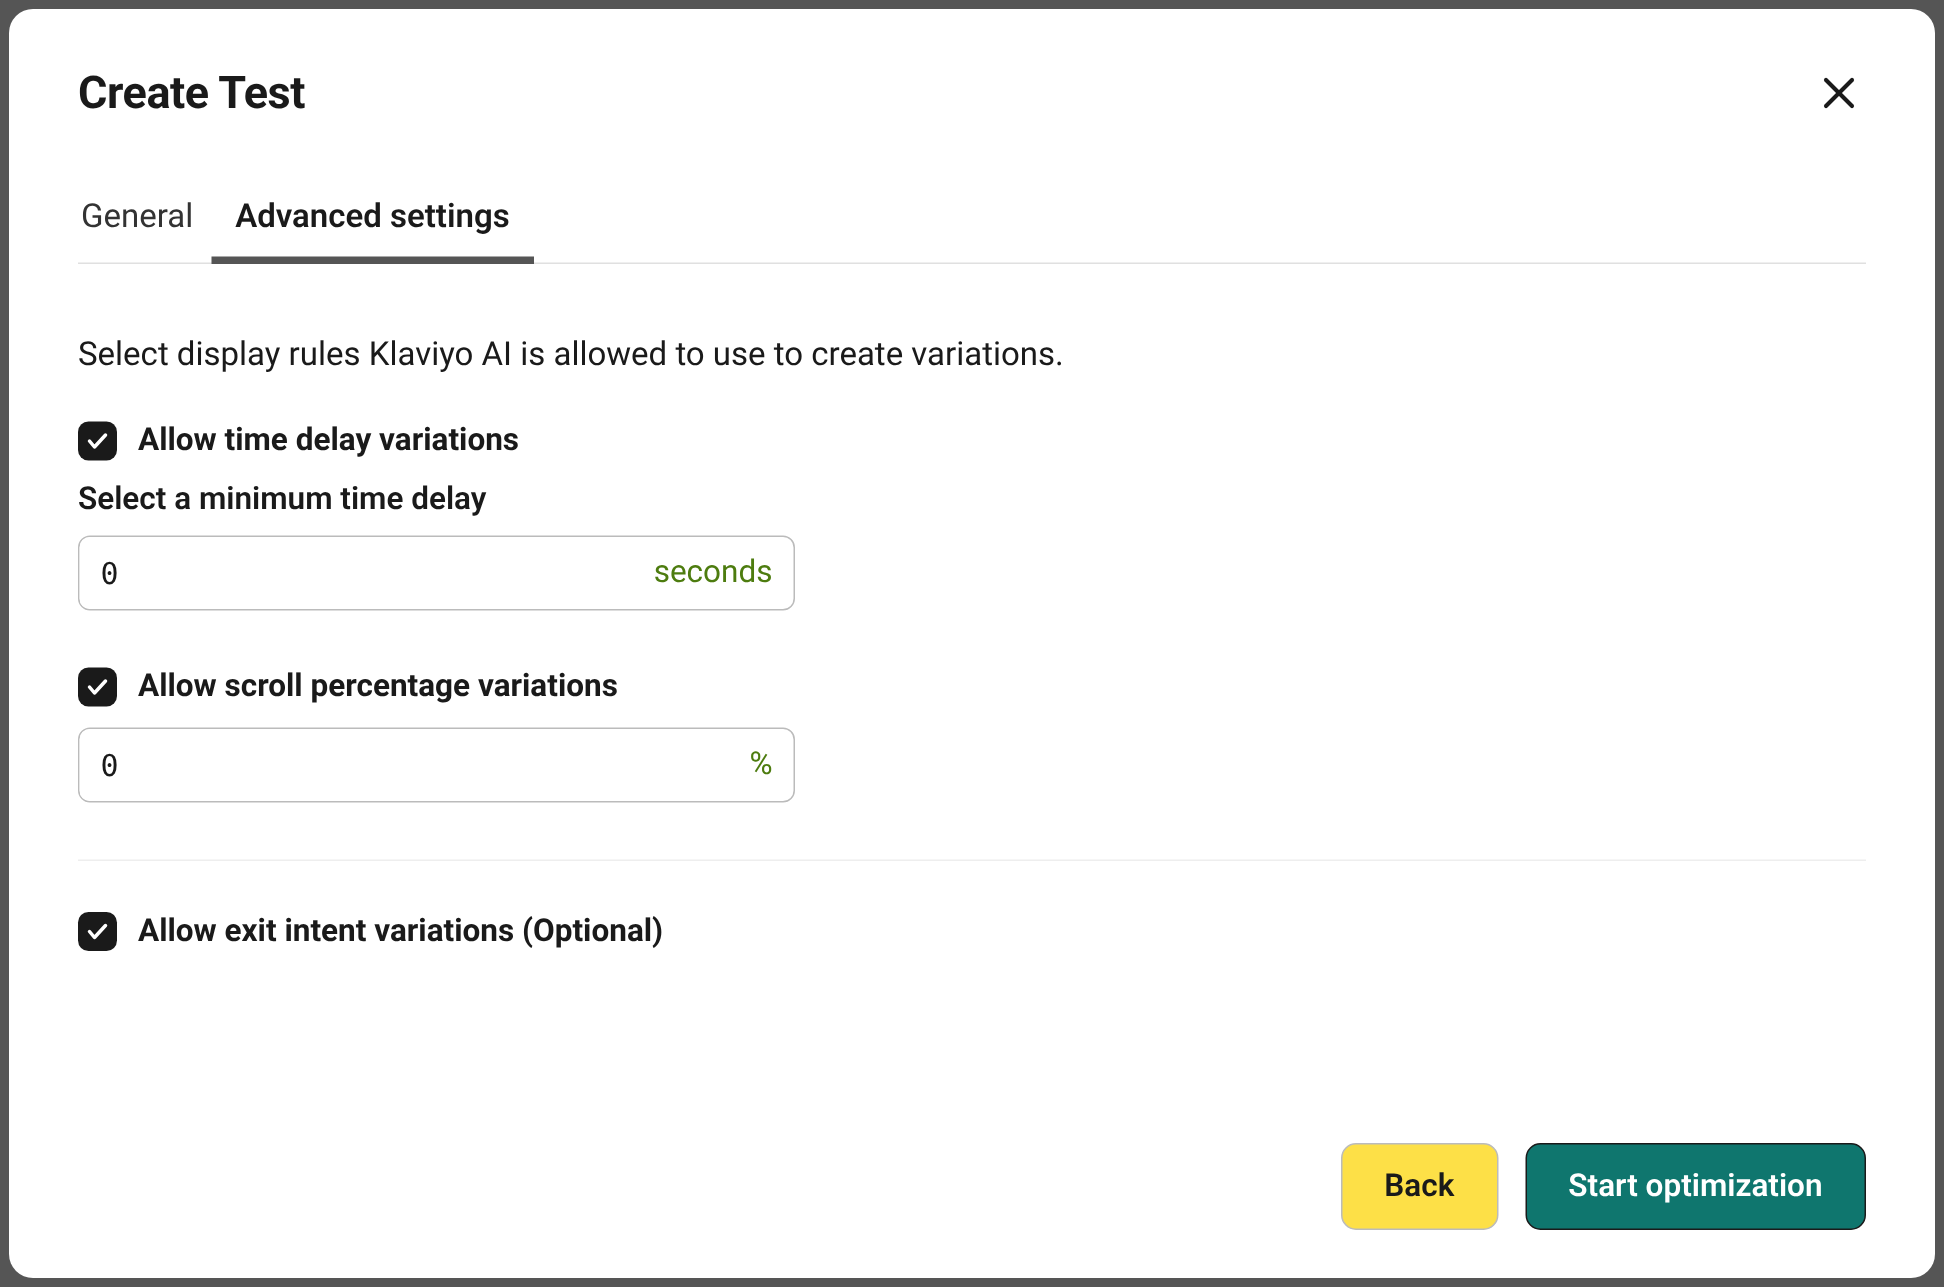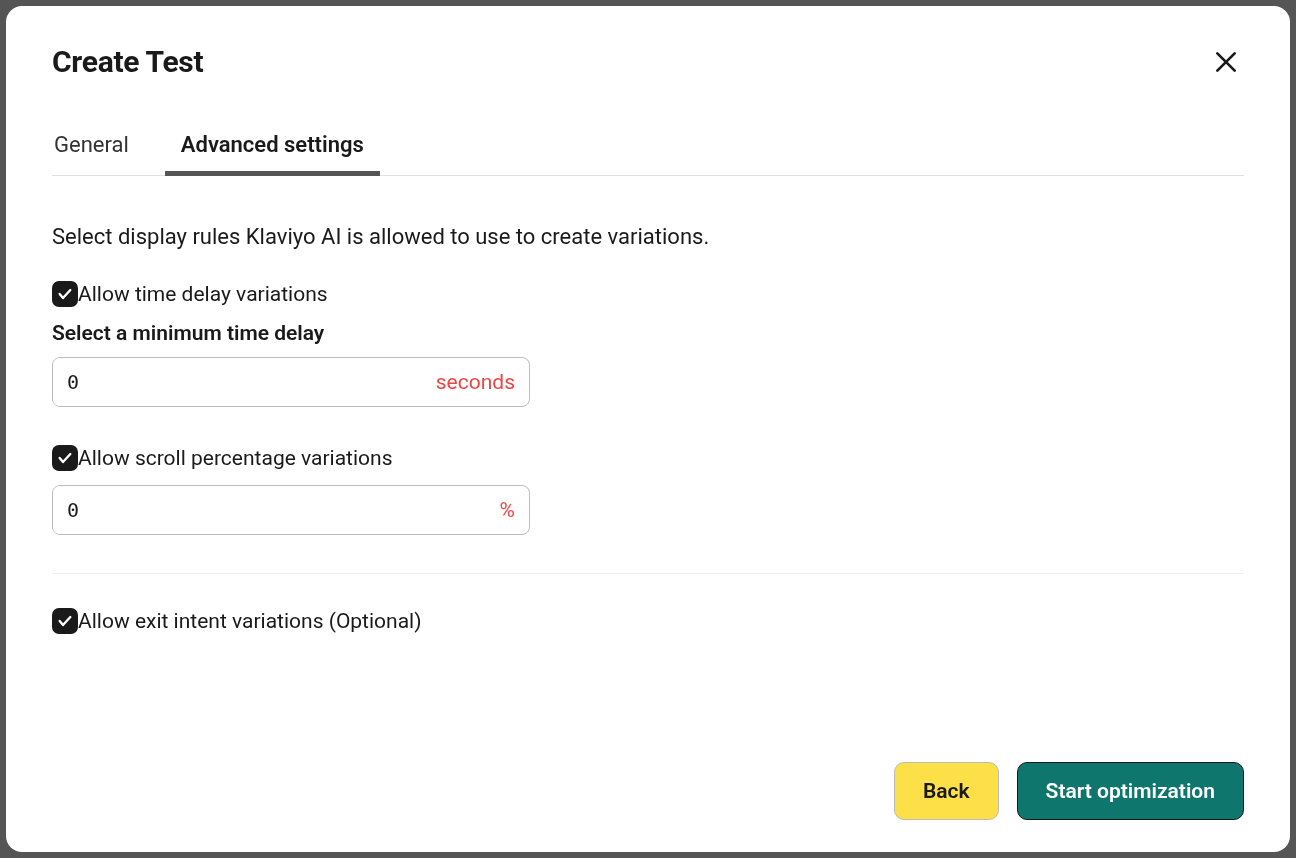--- a/index.html
+++ b/index.html
@@ -22,21 +22,21 @@
       bottom: 6px;
       background: #fff;
       border-radius: 16px;
       padding: 38px 46px 32px 46px;
       display: flex;
       flex-direction: column;
     }
     .modal-header {
       display: flex;
       justify-content: space-between;
-      align-items: flex-start;
+      align-items: center;
     }
     .modal-title {
       font-size: 30px;
       font-weight: 700;
       color: #1a1a1a;
       letter-spacing: -0.3px;
     }
     .close-btn {
       background: none;
       border: none;
@@ -47,21 +47,21 @@
       display: flex;
       align-items: center;
       justify-content: center;
     }
     .close-btn svg {
       width: 26px;
       height: 26px;
     }
     .tabs {
       display: flex;
-      gap: 48px;
+      gap: 24px;
       border-bottom: 1px solid #e0e0e0;
       margin-top: 40px;
     }
     .tab {
       padding: 12px 2px 18px 2px;
       font-size: 22px;
       color: #333;
       cursor: pointer;
       position: relative;
       background: none;
@@ -86,21 +86,23 @@
       padding-top: 48px;
     }
     .intro-text {
       font-size: 22px;
       color: #1a1a1a;
       margin-bottom: 32px;
     }
     .checkbox-row {
       display: flex;
       align-items: center;
+      gap: 14px;
       margin-bottom: 14px;
+      font-weight: bold;
     }
     .checkbox {
       width: 26px;
       height: 26px;
       background: #1a1a1a;
       border-radius: 7px;
       display: flex;
       align-items: center;
       justify-content: center;
       cursor: pointer;
@@ -136,21 +138,21 @@
       outline: none;
       padding: 0 14px;
       font-size: 20px;
       font-family: ui-monospace, "SF Mono", Menlo, Consolas, monospace;
       color: #1a1a1a;
       height: 100%;
     }
     .input-suffix {
       padding: 0 14px;
       font-size: 21px;
-      color: #ef4444;
+      color: #4d7c0f;
     }
     .divider {
       height: 1px;
       background: #eee;
       margin: 8px 0 34px 0;
     }
     .footer {
       display: flex;
       justify-content: flex-end;
       gap: 18px;

